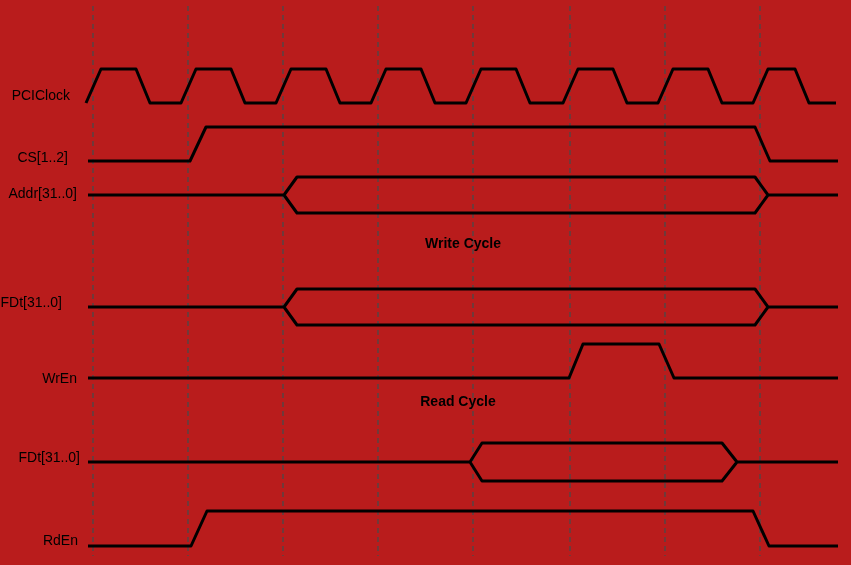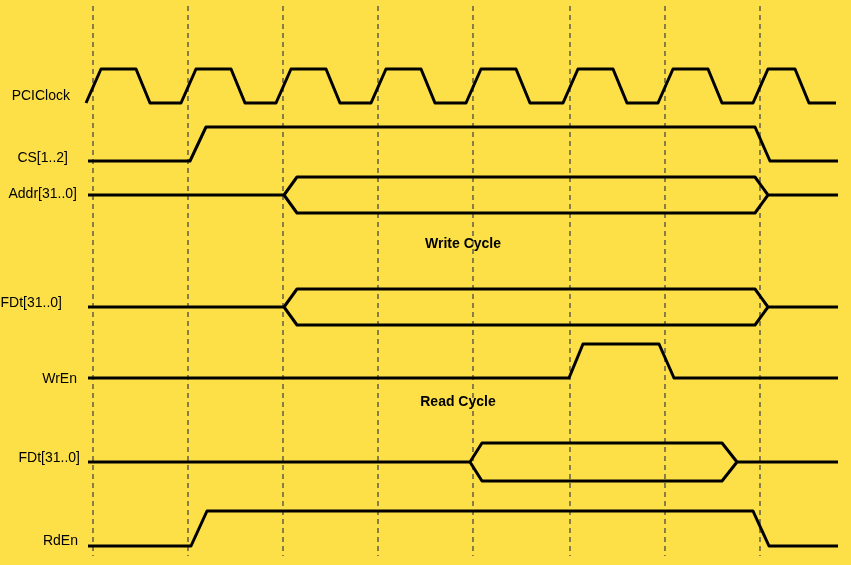--- a/index.html
+++ b/index.html
@@ -1,17 +1,17 @@
 <!DOCTYPE html>
 <html><head>
 <meta charset="utf-8">
 <style>
   html,body{margin:0;padding:0;background:#ffffff;}
   .stage{
-    position:relative;width:851px;height:565px;background:#fde047;overflow:hidden;
+    position:relative;width:851px;height:565px;background:#b91c1c;overflow:hidden;
     font-family:"Liberation Sans",sans-serif;
   }
   .stage svg{position:absolute;left:0;top:0;display:block;}
   .grid-line{stroke-width:1.3;stroke-dasharray:5 4;fill:none;}
   .wave{stroke:#000000;stroke-width:3;fill:none;stroke-linejoin:round;stroke-linecap:butt;}
   .sig-label{font-size:14px;fill:#000000;}
   .cycle-label{font-size:14px;font-weight:bold;fill:#000000;}
 </style>
 </head>
 <body>

